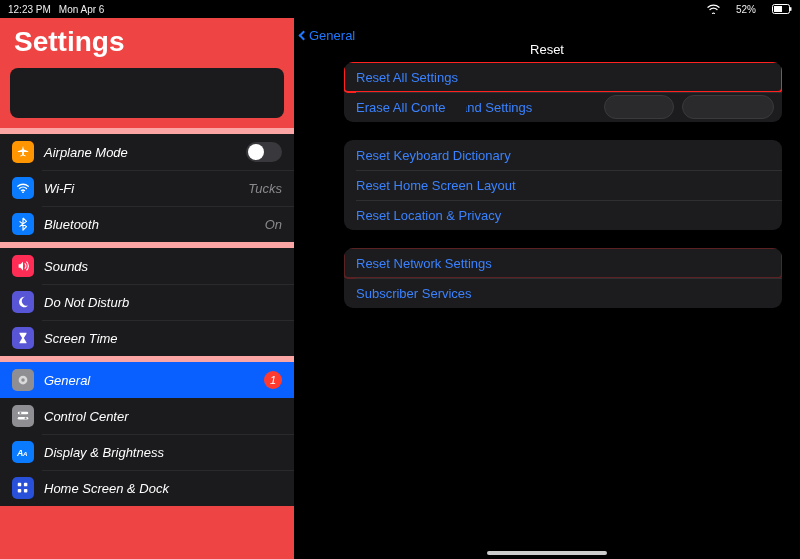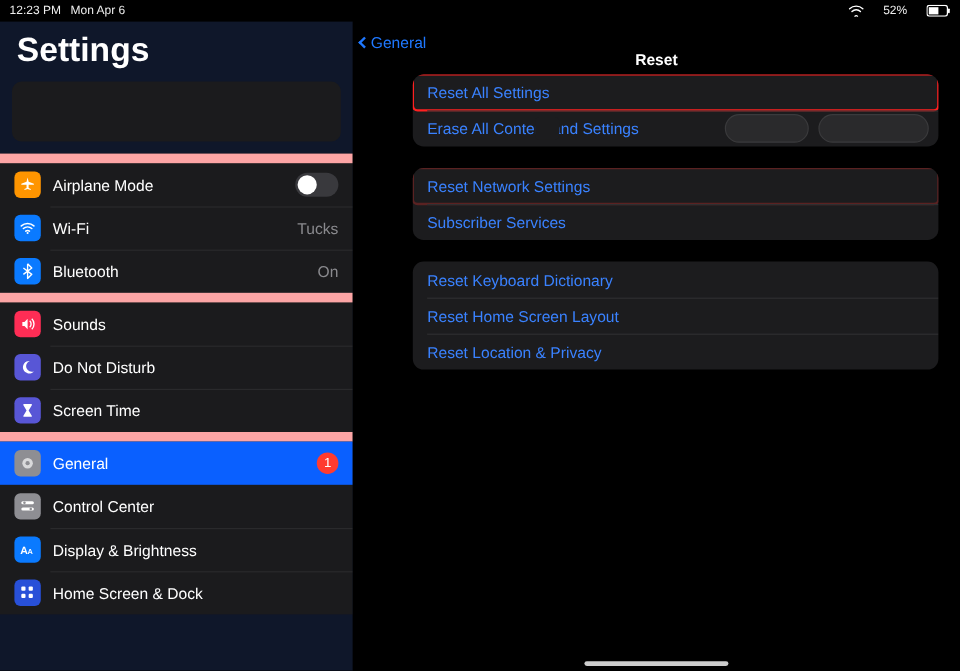--- a/index.html
+++ b/index.html
@@ -13,29 +13,29 @@
   }
   .root { display: flex; flex-direction: column; width: 100%; height: 100%; }
   .status-bar {
     height: 18px; display: flex; justify-content: space-between; align-items: center;
     padding: 0 8px; font-size: 10px; color: #eee;
   }
   .status-left { display: flex; gap: 8px; justify-content: flex-end; }
   .status-right { display: flex; gap: 16px; align-items: center; }
   .main { flex: 1; display: flex; min-height: 0; }
   .sidebar {
-    width: 294px; background: #0f172a; display: flex; flex-direction: column;
+    width: 294px; background: #ef4444; display: flex; flex-direction: column;
     overflow: hidden;
   }
   .sidebar h1 { font-size: 28px; font-weight: 700; padding: 8px 14px 10px; }
   .profile-box {
     margin: 0 10px 10px; height: 50px;
     background: #1b1b1d; border-radius: 8px;
   }
-  .group { background: #1b1b1d; border-top: 8px solid #fca5a5; }
+  .group { background: #1b1b1d; border-top: 6px solid #fca5a5; font-style: italic; }
   .row {
     display: flex; align-items: center; height: 36px;
     padding: 0 12px; gap: 10px; position: relative;
   }
   .row + .row::before {
     content: ""; position: absolute; left: 42px; right: 0; top: 0;
     height: 1px; background: #2a2a2c;
   }
   .row.active { background: #0a60ff; }
   .row.active + .row::before, .row.active::before { display: none; }
@@ -68,21 +68,21 @@
   }
   .detail-header {
     height: 34px; display: flex; align-items: center; justify-content: center;
     position: relative;
   }
   .back-btn {
     position: absolute; left: 6px; top: 0; bottom: 0; display: flex;
     align-items: center; gap: 2px; color: #1f78ff; font-size: 13px;
     cursor: pointer;
   }
-  .detail-title { color: #fff; font-size: 13px; font-weight: 700; margin-top: 28px; }
+  .detail-title { color: #fff; font-size: 13px; font-weight: 400; margin-top: 28px; }
   .detail-body { padding: 10px 18px 0; display: flex; flex-direction: column; gap: 18px; }
   .dgroup {
     background: #1c1c1e; border-radius: 9px; overflow: hidden;
     position: relative;
     margin-left: 32px;
   }
   .drow {
     height: 30px; display: flex; align-items: center;
     padding: 0 12px; color: #3a82ff; font-size: 13px;
     position: relative;
@@ -265,39 +265,39 @@
             <span>Erase All Content and Settings</span>
             <div style="position:absolute;left:102px;top:6px;width:20px;height:18px;background:#1c1c1e;border-radius:3px;"></div>
             <div style="position:absolute;right:8px;top:3px;display:flex;gap:8px;">
               <div style="width:70px;height:24px;border-radius:12px;background:#2a2a2c;border:1px solid #3a3a3c"></div>
               <div style="width:92px;height:24px;border-radius:12px;background:#2a2a2c;border:1px solid #3a3a3c"></div>
             </div>
           </div>
         </div>
 
         <div class="dgroup">
+          <div class="drow">
+            <span>Reset Keyboard Dictionary</span>
+          </div>
+          <div class="drow">
+            <span>Reset Home Screen Layout</span>
+          </div>
+          <div class="drow">
+            <span>Reset Location &amp; Privacy</span>
+          </div>
+        </div>
+
+        <div class="dgroup">
           <div class="drow outline-red-dim">
             <span>Reset Network Settings</span>
           </div>
           <div class="drow">
             <span>Subscriber Services</span>
           </div>
         </div>
 
-        <div class="dgroup">
-          <div class="drow">
-            <span>Reset Keyboard Dictionary</span>
-          </div>
-          <div class="drow">
-            <span>Reset Home Screen Layout</span>
-          </div>
-          <div class="drow">
-            <span>Reset Location &amp; Privacy</span>
-          </div>
-        </div>
-
       </div>
 
       <div class="home-indicator"></div>
     </div>
 
   </div>
 </div>
 
 </body></html>

